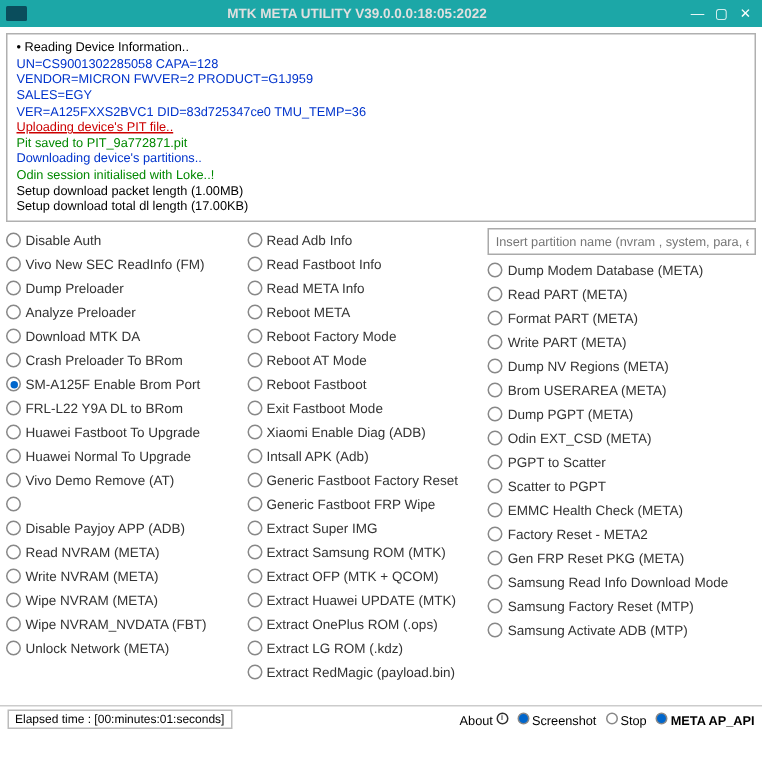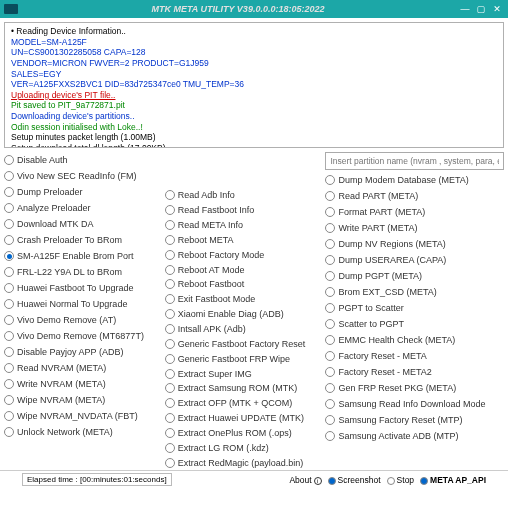--- a/index.html
+++ b/index.html
@@ -1,41 +1,41 @@
 <!DOCTYPE html>
 <html><head>
 <meta charset="utf-8">
 <style>
 * { margin: 0; padding: 0; box-sizing: border-box; }
 body { font-family: "Segoe UI", Arial, sans-serif; font-size: 9px; background: #fff; width: 508px; height: 509px; overflow: hidden; }
 .titlebar { background: #1ca7a7; height: 18px; display: flex; align-items: center; justify-content: space-between; color: #fff; padding: 0 4px; }
 .titlebar-left { display: flex; align-items: center; gap: 4px; }
-.titlebar-title { flex: 1; text-align: center; font-size: 9px; font-weight: bold; color: #e0e0e0; font-style: italic; }
+.titlebar-title { flex: 1; text-align: center; font-size: 9px; font-weight: bold; color: #e0e0e0; }
 .titlebar-btns { display: flex; gap: 2px; }
 .win-btn { width: 14px; height: 12px; display: flex; align-items: center; justify-content: center; font-size: 9px; cursor: pointer; }
 .logo { width: 14px; height: 10px; background: #0a4d5c; border-radius: 1px; }
 .log-panel { margin: 4px; border: 1px solid #b0b0b0; height: 126px; padding: 3px 6px; overflow: hidden; font-size: 8.5px; line-height: 1.25; background: #fff; }
 .log-line { white-space: nowrap; }
 .blue { color: #0033cc; }
 .red { color: #cc0000; text-decoration: underline; }
 .green { color: #008800; }
 .black { color: #000; }
 .options-area { display: flex; padding: 0 4px; gap: 2px; height: 318px; }
 .col { display: flex; flex-direction: column; width: 33%; }
 .col1 { width: 32%; }
-.col2 { width: 32%; margin-top: 36px; }
+.col2 { width: 32%; }
 .col3 { width: 36%; }
 .radio-row { display: flex; align-items: center; height: 16px; gap: 3px; color: #333; }
 .radio { width: 10px; height: 10px; border: 1px solid #888; border-radius: 50%; display: inline-flex; align-items: center; justify-content: center; background: #fff; flex-shrink: 0; }
 .radio.sel::after { content: ""; width: 5px; height: 5px; background: #0066cc; border-radius: 50%; }
 .search-input { width: 100%; height: 18px; border: 1px solid #aaa; padding: 0 4px; font-size: 8.5px; color: #888; margin-bottom: 2px; }
-.footer { border-top: 1px solid #ccc; height: 18px; display: flex; align-items: center; font-size: 8.5px; padding: 0 22px; gap: 6px; }
+.footer { border-top: 1px solid #ccc; height: 18px; display: flex; align-items: center; font-size: 8.5px; padding: 0 5px; gap: 6px; }
 .elapsed { border: 1px solid #bbb; padding: 1px 4px; font-size: 8px; }
 .spacer { flex: 1; }
-.foot-item { display: flex; align-items: flex-end; gap: 2px; }
+.foot-item { display: flex; align-items: flex-start; gap: 2px; }
 .dot { width: 8px; height: 8px; border: 1px solid #888; border-radius: 50%; }
 .dot.filled { background: #0066cc; }
 .bold { font-weight: bold; }
 .about-icon { width:8px; height:8px; border:1px solid #333; border-radius:50%; display:inline-flex; align-items:center; justify-content:center; font-size:6px; }
 </style>
 </head>
 <body>
 
 <div class="titlebar">
   <div class="titlebar-left">
@@ -44,30 +44,29 @@
   <div class="titlebar-title">MTK META UTILITY V39.0.0.0:18:05:2022</div>
   <div class="titlebar-btns">
     <div class="win-btn">—</div>
     <div class="win-btn">▢</div>
     <div class="win-btn">✕</div>
   </div>
 </div>
 
 <div class="log-panel" id="log-panel">
     <div class="log-line black">• Reading Device Information..</div>
-    <div class="log-line blue">MODEL=SM-A125F</div>
     <div class="log-line blue">UN=CS9001302285058 CAPA=128</div>
     <div class="log-line blue">VENDOR=MICRON FWVER=2 PRODUCT=G1J959</div>
     <div class="log-line blue">SALES=EGY</div>
     <div class="log-line blue">VER=A125FXXS2BVC1 DID=83d725347ce0 TMU_TEMP=36</div>
     <div class="log-line red">Uploading device's PIT file..</div>
     <div class="log-line green">Pit saved to PIT_9a772871.pit</div>
     <div class="log-line blue">Downloading device's partitions..</div>
     <div class="log-line green">Odin session initialised with Loke..!</div>
-    <div class="log-line black">Setup minutes packet length (1.00MB)</div>
+    <div class="log-line black">Setup download packet length (1.00MB)</div>
     <div class="log-line black">Setup download total dl length (17.00KB)</div>
   </div>
 
 <div class="options-area">
   <div class="col col1" id="col1">
       <div class="radio-row">
         <span class="radio"></span>
         <span>Disable Auth</span>
       </div>
       <div class="radio-row">
@@ -105,21 +104,20 @@
       <div class="radio-row">
         <span class="radio"></span>
         <span>Huawei Normal To Upgrade</span>
       </div>
       <div class="radio-row">
         <span class="radio"></span>
         <span>Vivo Demo Remove (AT)</span>
       </div>
       <div class="radio-row">
         <span class="radio"></span>
-        <span>Vivo Demo Remove (MT6877T)</span>
       </div>
       <div class="radio-row">
         <span class="radio"></span>
         <span>Disable Payjoy APP (ADB)</span>
       </div>
       <div class="radio-row">
         <span class="radio"></span>
         <span>Read NVRAM (META)</span>
       </div>
       <div class="radio-row">
@@ -235,45 +233,41 @@
         <div class="radio-row">
           <span class="radio"></span>
           <span>Write PART (META)</span>
         </div>
         <div class="radio-row">
           <span class="radio"></span>
           <span>Dump NV Regions (META)</span>
         </div>
         <div class="radio-row">
           <span class="radio"></span>
-          <span>Dump USERAREA (CAPA)</span>
+          <span>Brom USERAREA (META)</span>
         </div>
         <div class="radio-row">
           <span class="radio"></span>
           <span>Dump PGPT (META)</span>
         </div>
         <div class="radio-row">
           <span class="radio"></span>
-          <span>Brom  EXT_CSD (META)</span>
+          <span>Odin  EXT_CSD (META)</span>
         </div>
         <div class="radio-row">
           <span class="radio"></span>
           <span>PGPT to Scatter</span>
         </div>
         <div class="radio-row">
           <span class="radio"></span>
           <span>Scatter to PGPT</span>
         </div>
         <div class="radio-row">
           <span class="radio"></span>
           <span>EMMC Health Check (META)</span>
-        </div>
-        <div class="radio-row">
-          <span class="radio"></span>
-          <span>Factory Reset - META</span>
         </div>
         <div class="radio-row">
           <span class="radio"></span>
           <span>Factory Reset - META2</span>
         </div>
         <div class="radio-row">
           <span class="radio"></span>
           <span>Gen FRP Reset PKG (META)</span>
         </div>
         <div class="radio-row">

